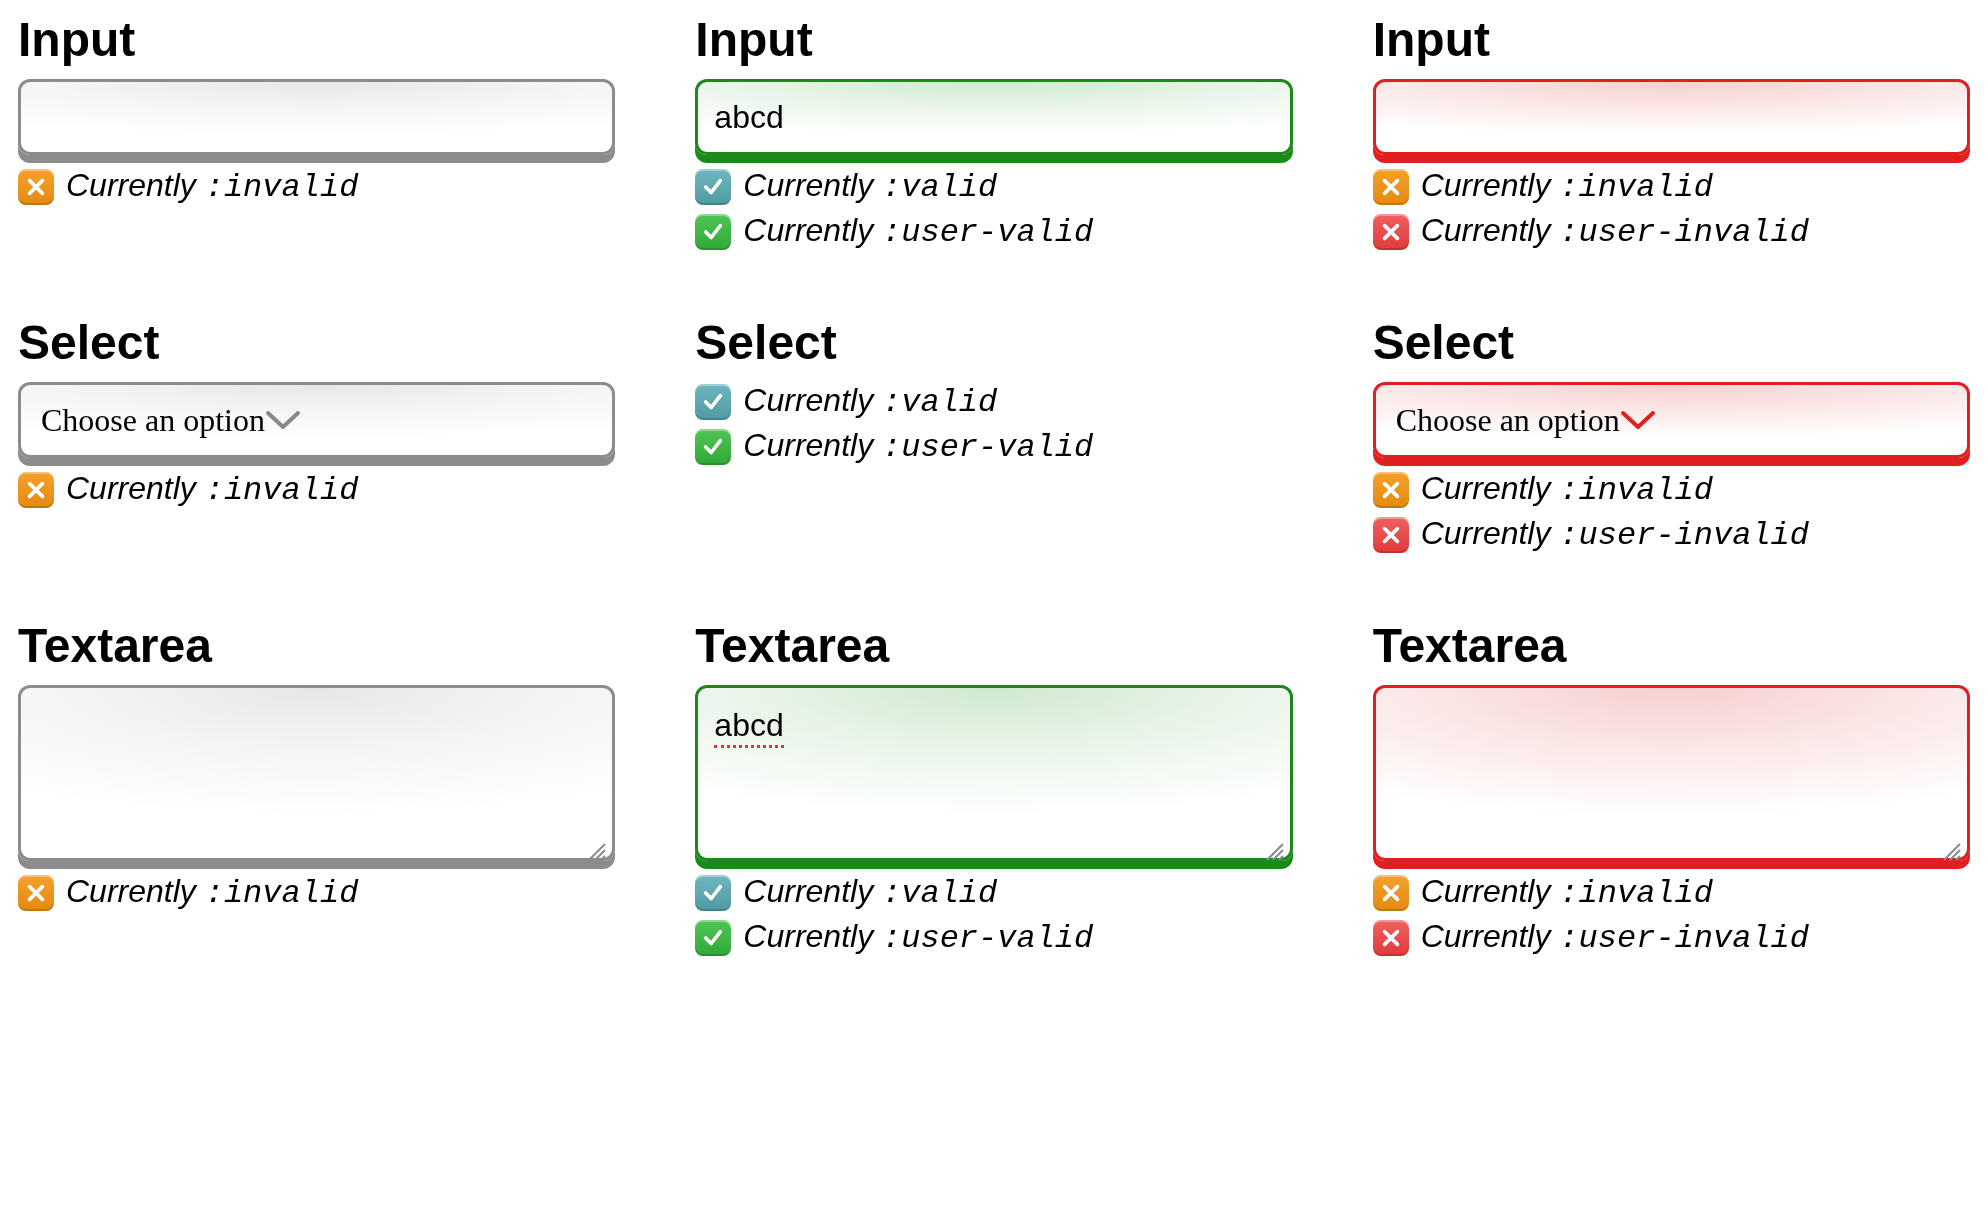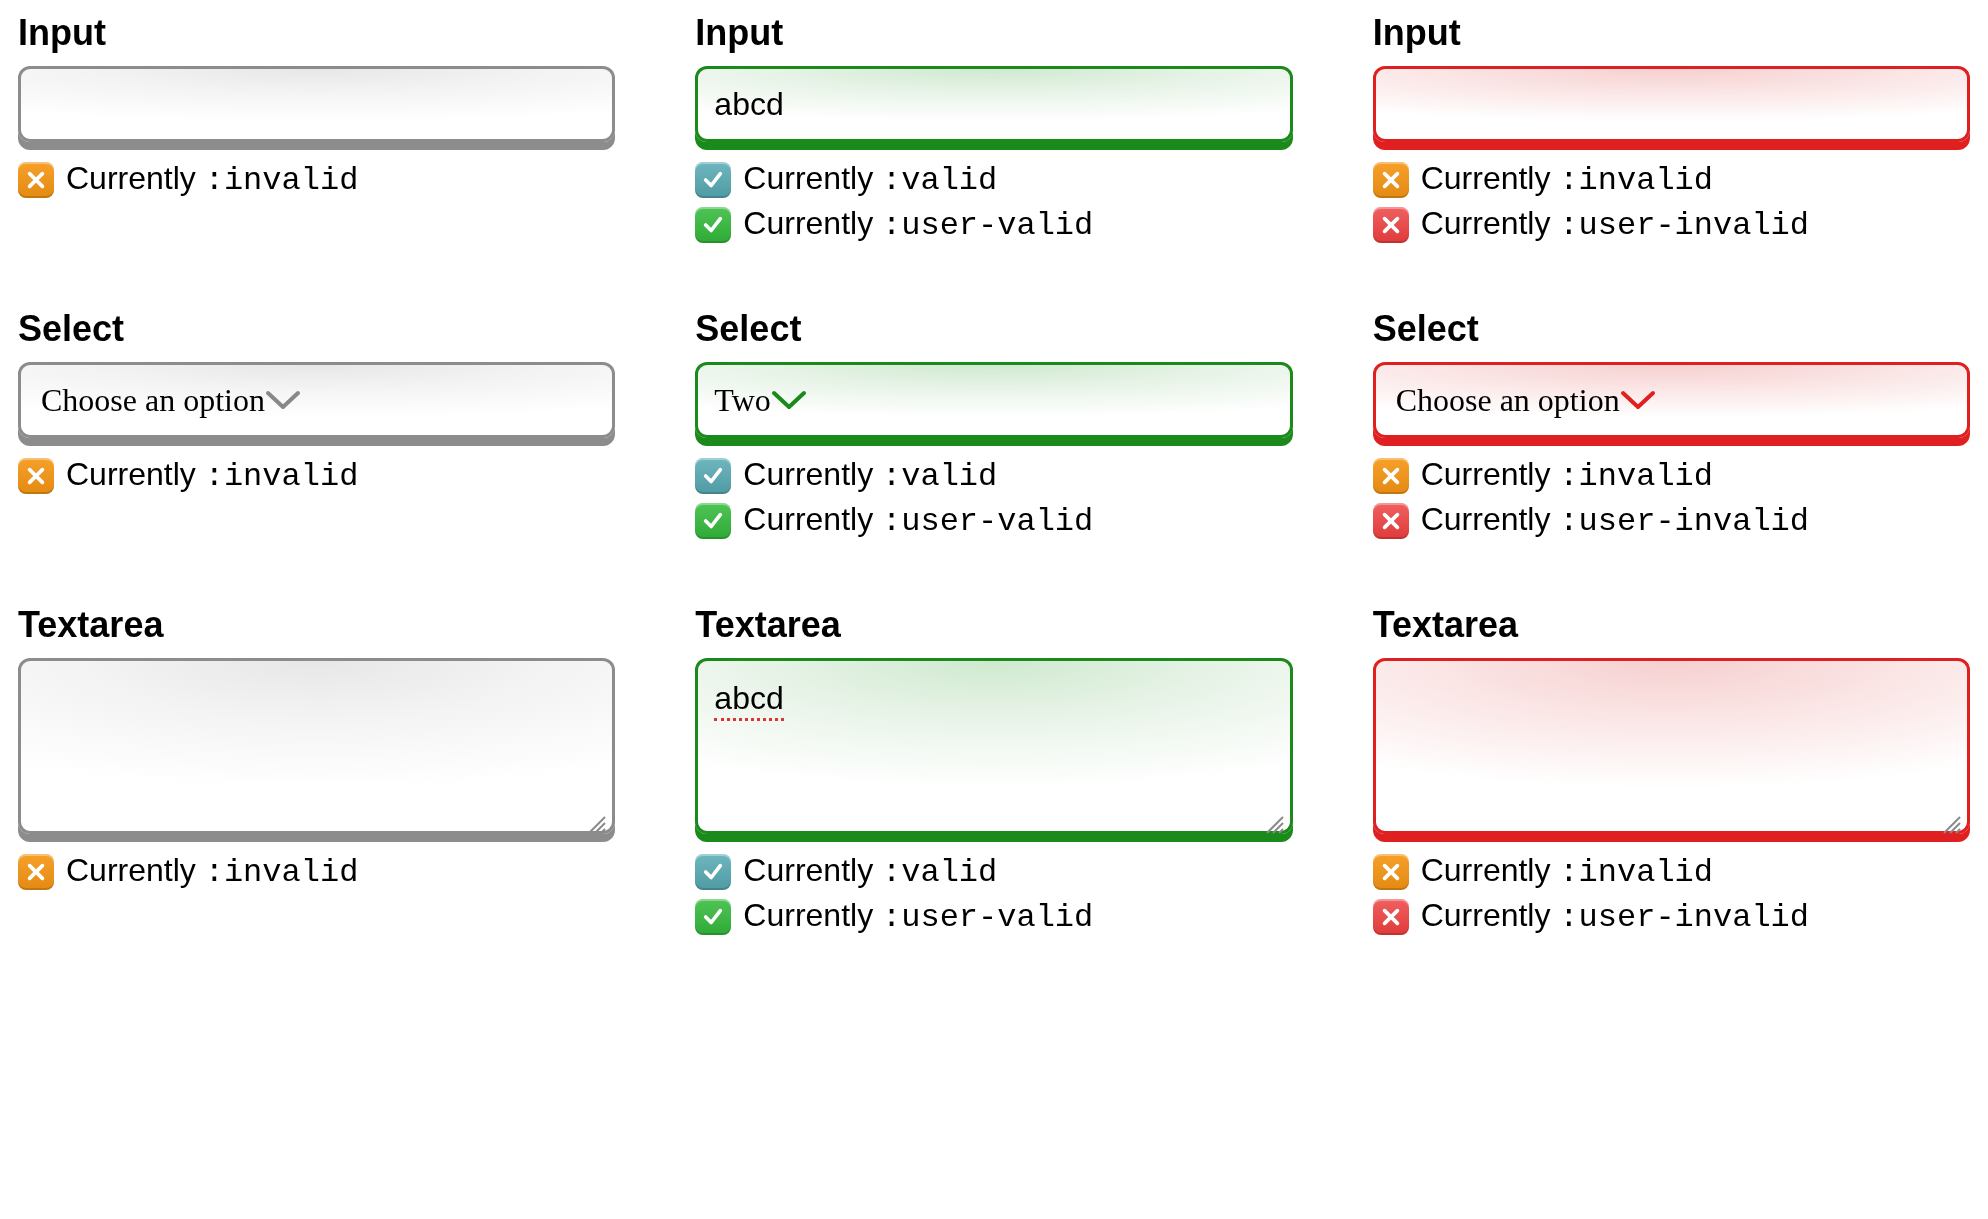--- a/index.html
+++ b/index.html
@@ -18,21 +18,21 @@
     grid-template-columns: repeat(3, 1fr);
     column-gap: 80px;
     row-gap: 64px;
     max-width: 1988px;
   }
 
   .cell {}
 
   .label {
     font-weight: 700;
-    font-size: 36px;
+    font-size: 48px;
     margin-bottom: 12px;
   }
 
   .field-wrap {
     position: relative;
   }
 
   .field {
     width: 100%;
     font-size: 32px;
@@ -116,24 +116,25 @@
 
   
   .misspell {
     display: inline-block;
     border-bottom: 3px dotted #d33;
     padding-bottom: 1px;
   }
 
   
   .statuses {
-    margin-top: 18px;
+    margin-top: 12px;
     display: flex;
     flex-direction: column;
     gap: 6px;
+    font-style: italic;
   }
   .status {
     font-size: 32px;
     display: flex;
     align-items: center;
     gap: 12px;
     white-space: nowrap;
   }
   .status .prefix {}
   .status code {
@@ -250,28 +251,20 @@
               <path d="M5 5 L19 19 M19 5 L5 19" fill="none" stroke-width="4" stroke-linecap="round"></path>
             </svg>
           </span>
           <span><span class="prefix">Currently </span><code>:invalid</code></span>
         </div>
       </div>
   </div>
 
   <div class="cell state-green">
     <div class="label">Select</div>
-    <div class="field-wrap">
-      <div class="field select">
-        <span>Two</span>
-        <svg class="chevron" viewBox="0 0 36 22">
-            <path d="M3 4 L18 18 L33 4" fill="none" stroke-width="4" stroke-linecap="round" stroke-linejoin="round"></path>
-          </svg>
-      </div>
-    </div>
     <div class="statuses">
         <div class="status">
           <span class="badge badge-teal">
             <svg viewBox="0 0 24 24">
               <path d="M4 12 L10 18 L20 5" fill="none" stroke-width="4" stroke-linecap="round" stroke-linejoin="round"></path>
             </svg>
           </span>
           <span><span class="prefix">Currently </span><code>:valid</code></span>
         </div>
         <div class="status">

